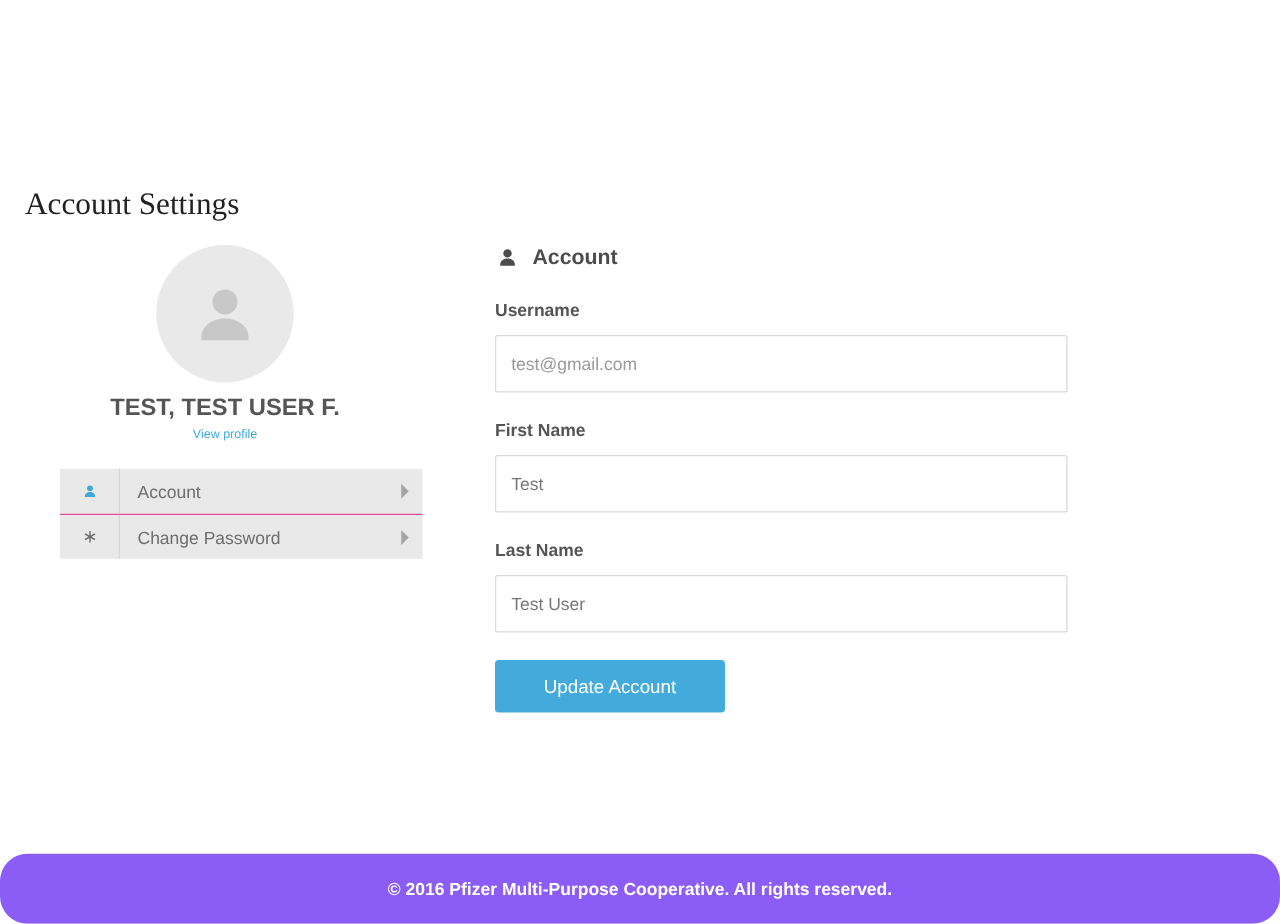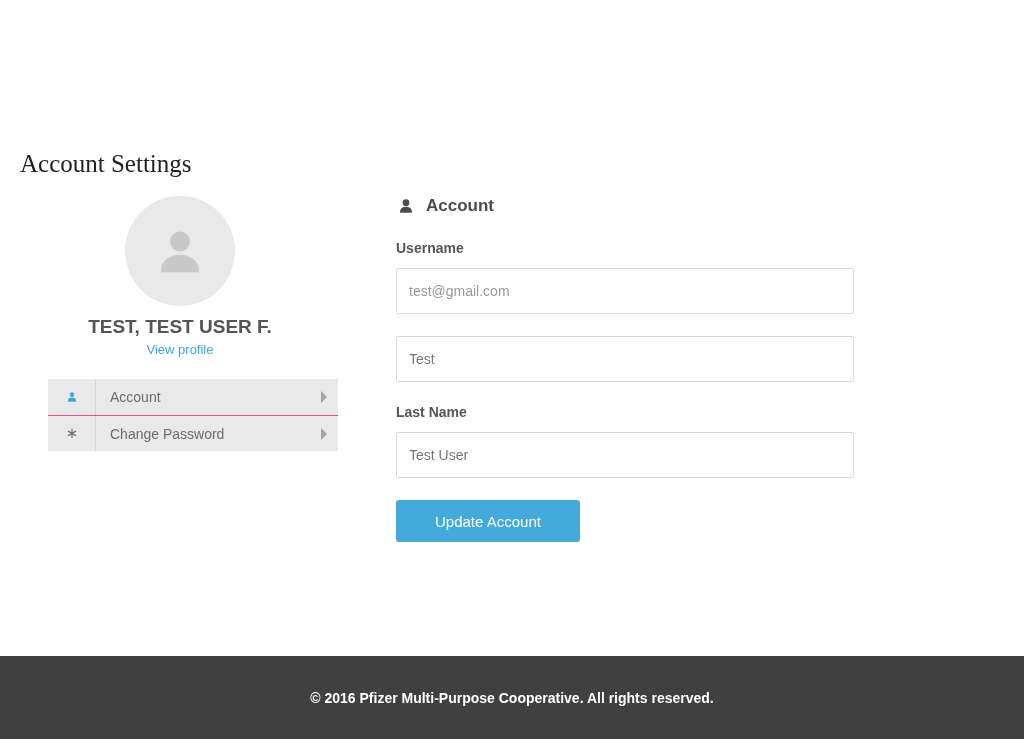--- a/index.html
+++ b/index.html
@@ -48,21 +48,21 @@
   .profile-name {
     text-align: center;
     font-weight: 700;
     color: #555;
     font-size: 19px;
     margin-top: 10px;
   }
   .view-profile {
     display: block;
     text-align: center;
-    font-size: 13px;
+    font-size: 10px;
     color: #3fa9db;
     text-decoration: none;
     margin-top: 4px;
     margin-bottom: 22px;
     cursor: pointer;
   }
   .nav-list {
     list-style: none;
     margin-left: 28px;
     width: 290px;
@@ -136,28 +136,29 @@
     border: none;
     border-radius: 3px;
     height: 42px;
     padding: 0 39px;
     font-size: 15px;
     cursor: pointer;
   }
   .footer {
     position: absolute;
     left: 0; right: 0; bottom: 0;
-    height: 83px;
-    background: #404040;
+    height: 56px;
+    background: #8b5cf6;
     color: #fff;
     display: flex;
     align-items: center;
     justify-content: center;
     font-size: 14px;
     font-weight: 700;
+    border-radius: 22px;
   }
 </style>
 </head>
 <body>
 
 <div class="container">
   <h1 class="page-title">Account Settings</h1>
 
   <div class="layout">
     <aside class="sidebar">
@@ -211,20 +212,21 @@
           </svg>
         <span>Account</span>
       </div>
 
       <div class="form-group">
         <label class="form-label">Username</label>
         <input class="form-input" type="text" placeholder="test@gmail.com" style="">
       </div>
 
       <div class="form-group">
+        <label class="form-label">First Name</label>
         <input class="form-input" type="text" value="Test" style="">
       </div>
 
       <div class="form-group">
         <label class="form-label">Last Name</label>
         <input class="form-input" type="text" value="Test User" style="">
       </div>
 
       <button class="btn-primary">Update Account</button>
     </main>

